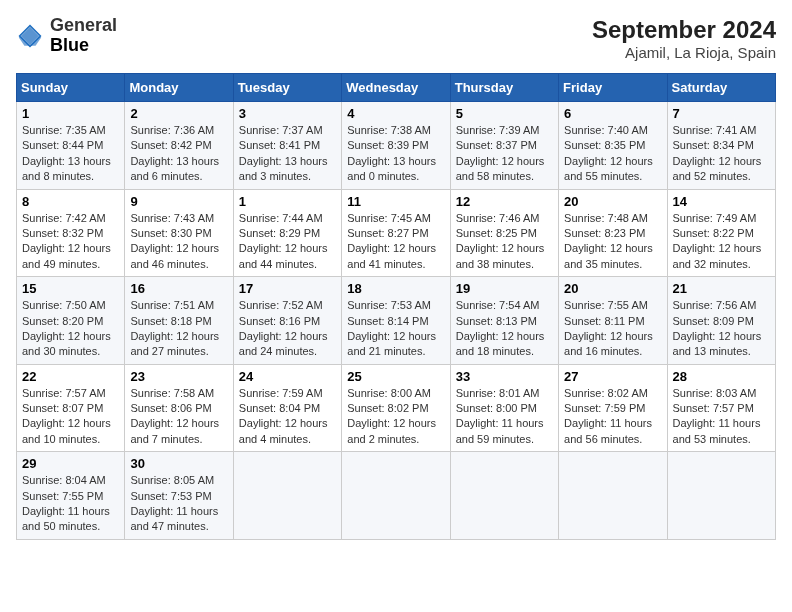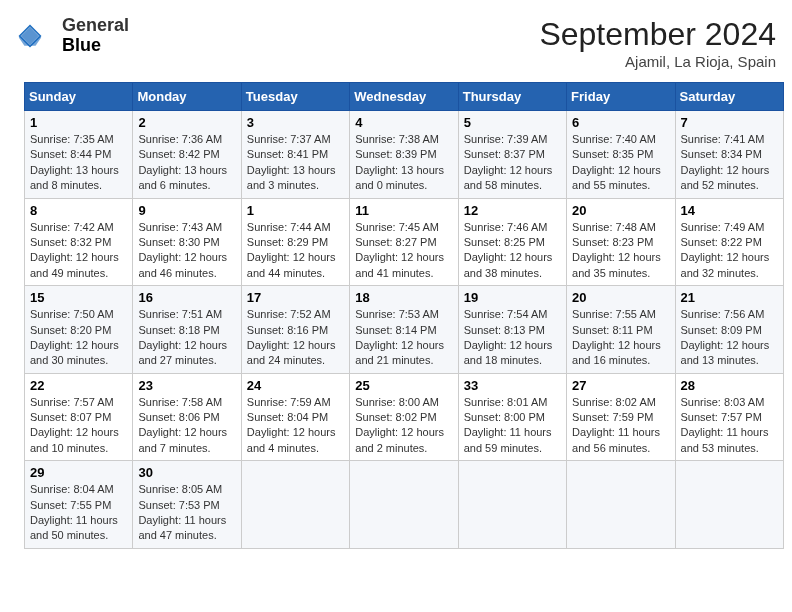--- a/index.html
+++ b/index.html
@@ -12,50 +12,49 @@
     }
     .header {
       display: flex;
       justify-content: space-between;
       align-items: flex-start;
       margin-bottom: 12px;
     }
     .logo {
       display: flex;
       align-items: center;
-      gap: 18px;
+      gap: 6px;
     }
     .logo-text {
       font-size: 18px;
       font-weight: bold;
       line-height: 1.1;
     }
     .logo-general { color: #333; }
     .logo-blue { color: #000000; }
     .logo-icon {
       width: 28px;
       height: 28px;
     }
     .title-block { text-align: right; }
     .month-title {
-      font-size: 32px;
-      font-weight: normal;
+      font-size: 24px;
+      font-weight: bold;
       color: #222;
       margin-left: 10px;
     }
     .location {
       font-size: 15px;
       color: #444;
       text-align: right;
     }
     table {
       width: 100%;
       border-collapse: collapse;
       font-size: 11px;
-      margin-left: 8px;
     }
     thead tr th {
       background: #2563b0;
       color: #fff;
       padding: 6px 4px;
       text-align: left;
       font-size: 13px;
       font-weight: bold;
       border: 1px solid #1a52a0;
     }

